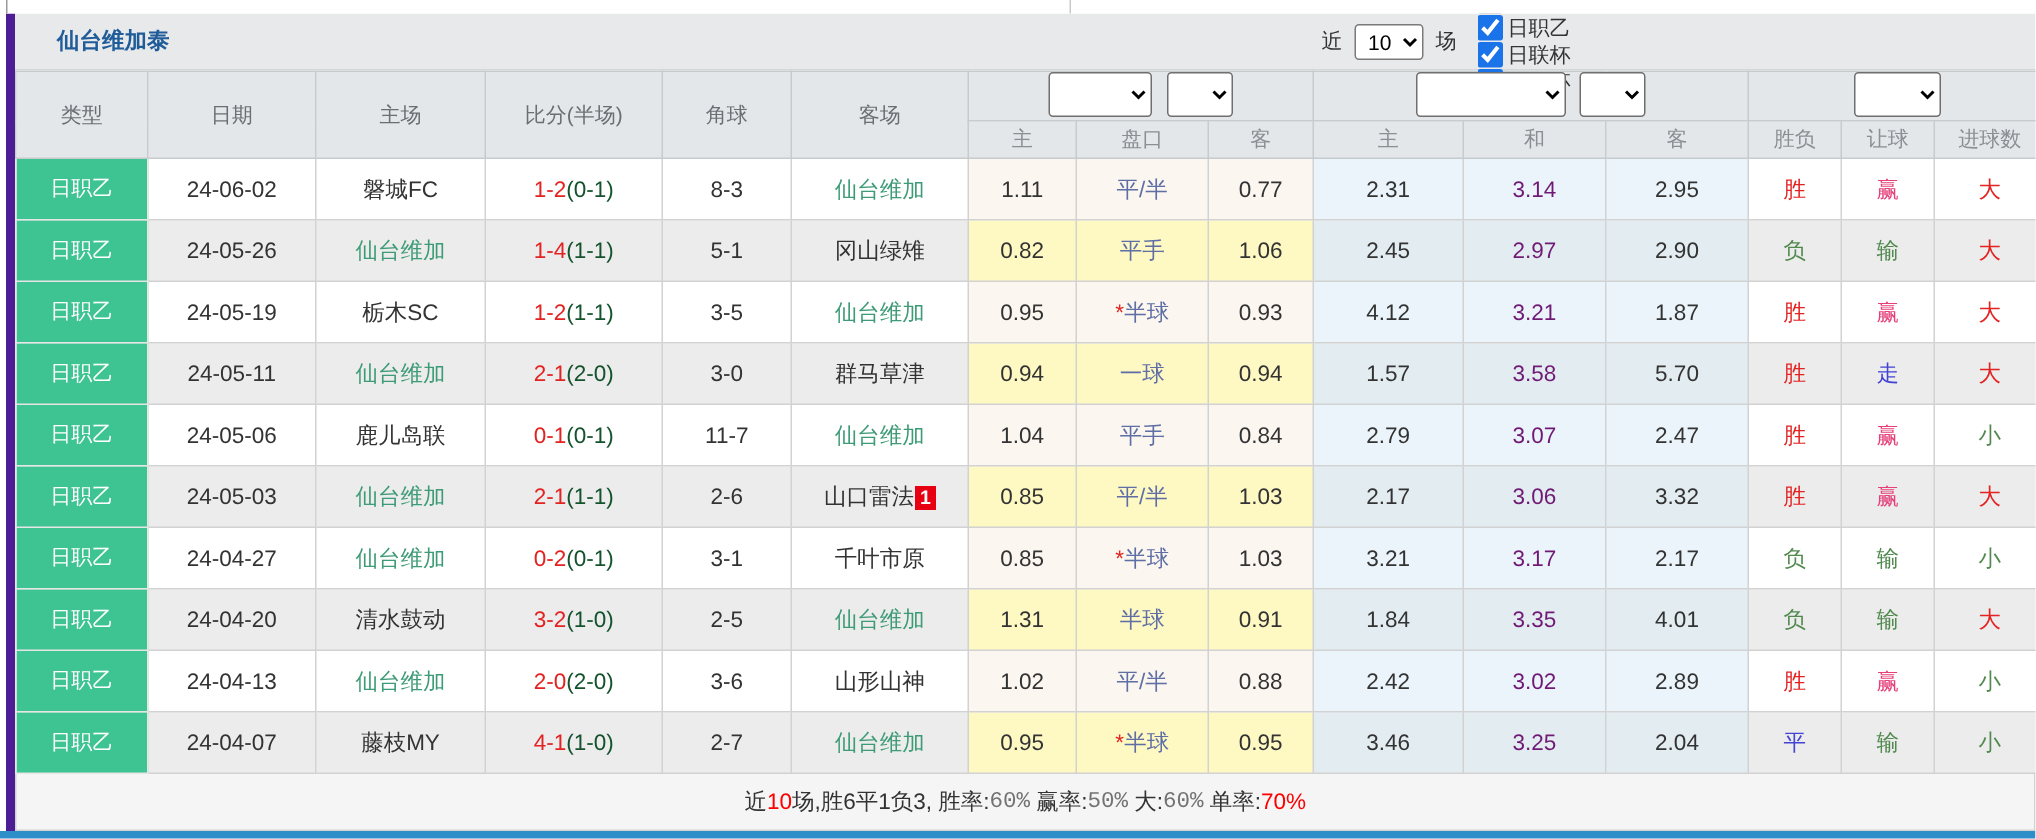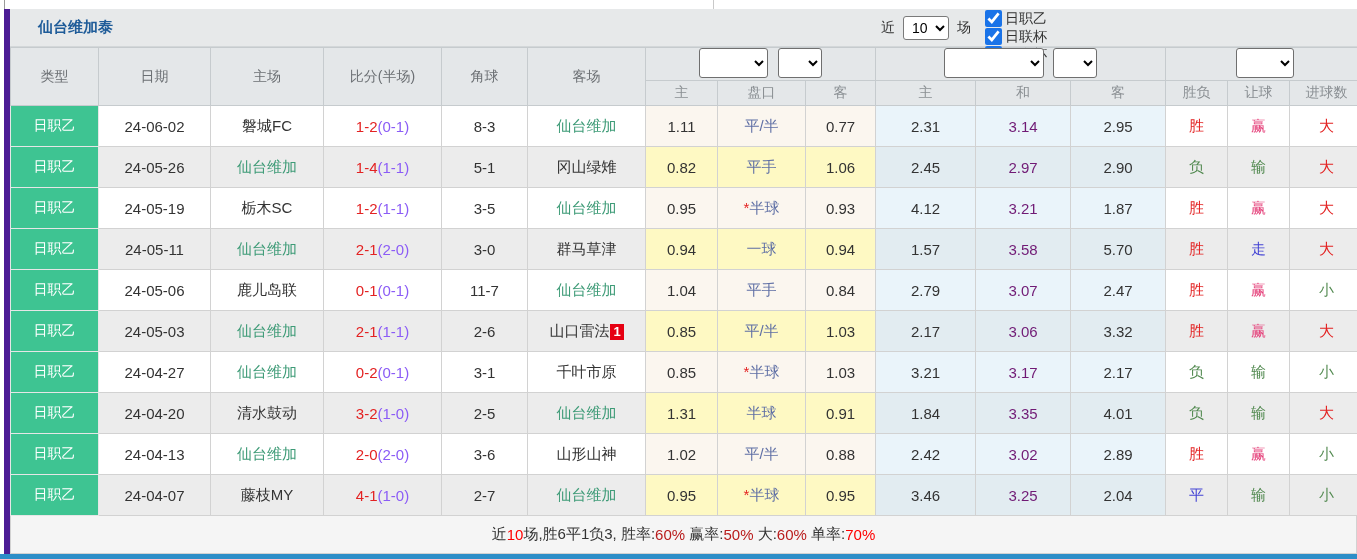--- a/index.html
+++ b/index.html
@@ -24,37 +24,37 @@
   thead select { font-size:14px; height:26px; background:#fff; border:1px solid #6f6f6f; border-radius:3px; padding:14px 4px; margin:0 3px; }
 
   tbody td { height:41px; text-align:center; font-size:15px; color:#333; border:1px solid #d2d2d2; background:#fff; }
   tbody tr.stripe td { background:#ececec; }
   td.td-type { background:#3ec492 !important; color:#fff; font-size:14px; border-color:#e6e6e6; }
   tbody td.odds-bg { background:#fbf6ef;margin-top:24px; }
   tbody tr.stripe td.odds-bg { background:#fef9c3; }
   tbody td.avg-bg { background:#eaf4fa; }
   tbody tr.stripe td.avg-bg { background:#e2ecf1; }
   td .score { color:#e32222; }
-  td .half { color:#8b5cf6; }
+  td .half { color:#14532d; }
   .c-green { color:#3e9b77; }
   .c-dark { color:#333; }
   .c-red { color:#e32222; }
   .c-rose { color:#e5407a; }
   .c-grn { color:#51894f; }
   .c-blue { color:#4444d4; }
   .td-pan { color:#5f6fa5; }
   .td-pan .star { color:#e32222; }
   .td-res { font-size:15px; }
   td .badge { display:inline-block; background:#e60012; color:#fff; font-size:13px; font-weight:bold; padding:0 3px; margin-left:1px; line-height:16px; }
   td .badge:empty { display:none; }
   td.avg-draw-cell { color:#701a75; }
 
   .footer-bar { height:38px; background:#f5f5f5; border:1px solid #d2d2d2; border-top:none; display:flex; align-items:center; justify-content:center; font-size:15px; }
   .footer-bar span { white-space:pre; }
-  .f-dark{color:#333;} .f-red{color:#ff0000;} .f-blue{color:#b91c1c;}
+  .f-dark{color:#333;} .f-red{color:#ff0000;} .f-blue{color:#737373;font-family:Liberation Mono, monospace;}
 
   .bottom-bar { height:6px; background:#2d8ec8; margin-top:0; }
 </style>
 </head>
 <body>
 
 <div class="top-strip">
     <div class="vdiv"></div>
   </div>
 

